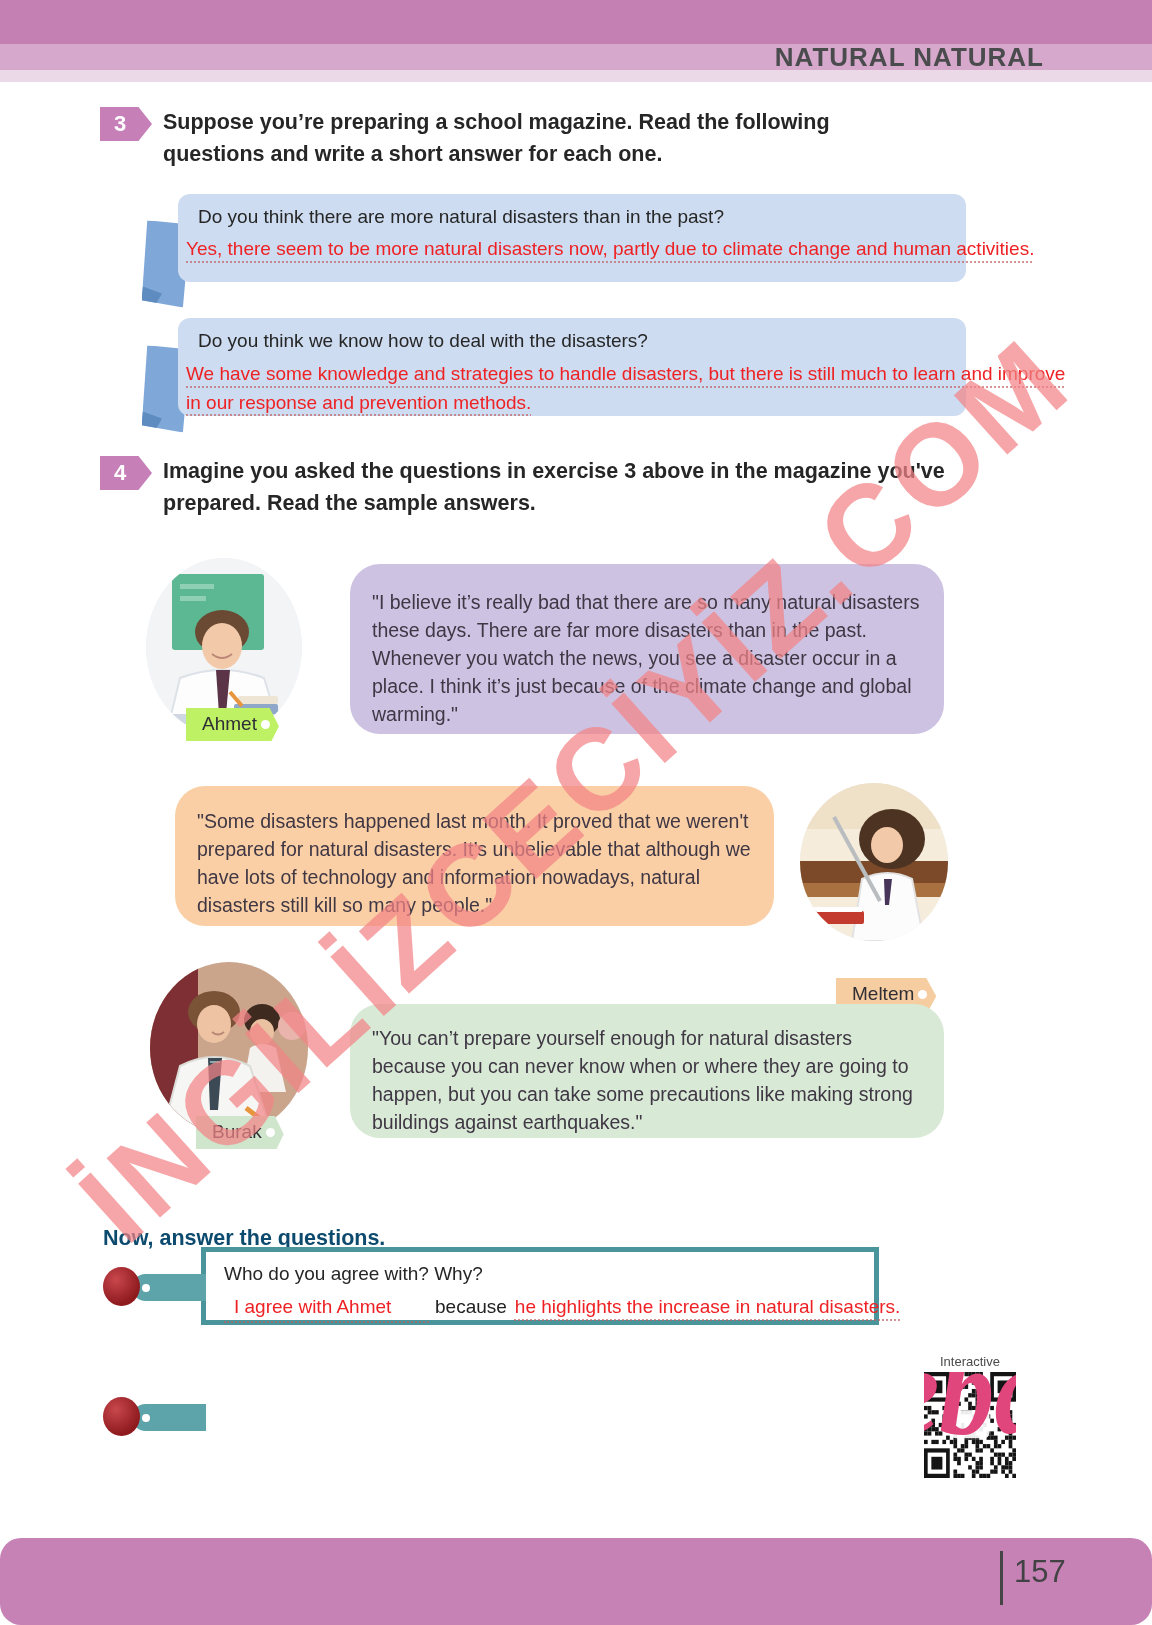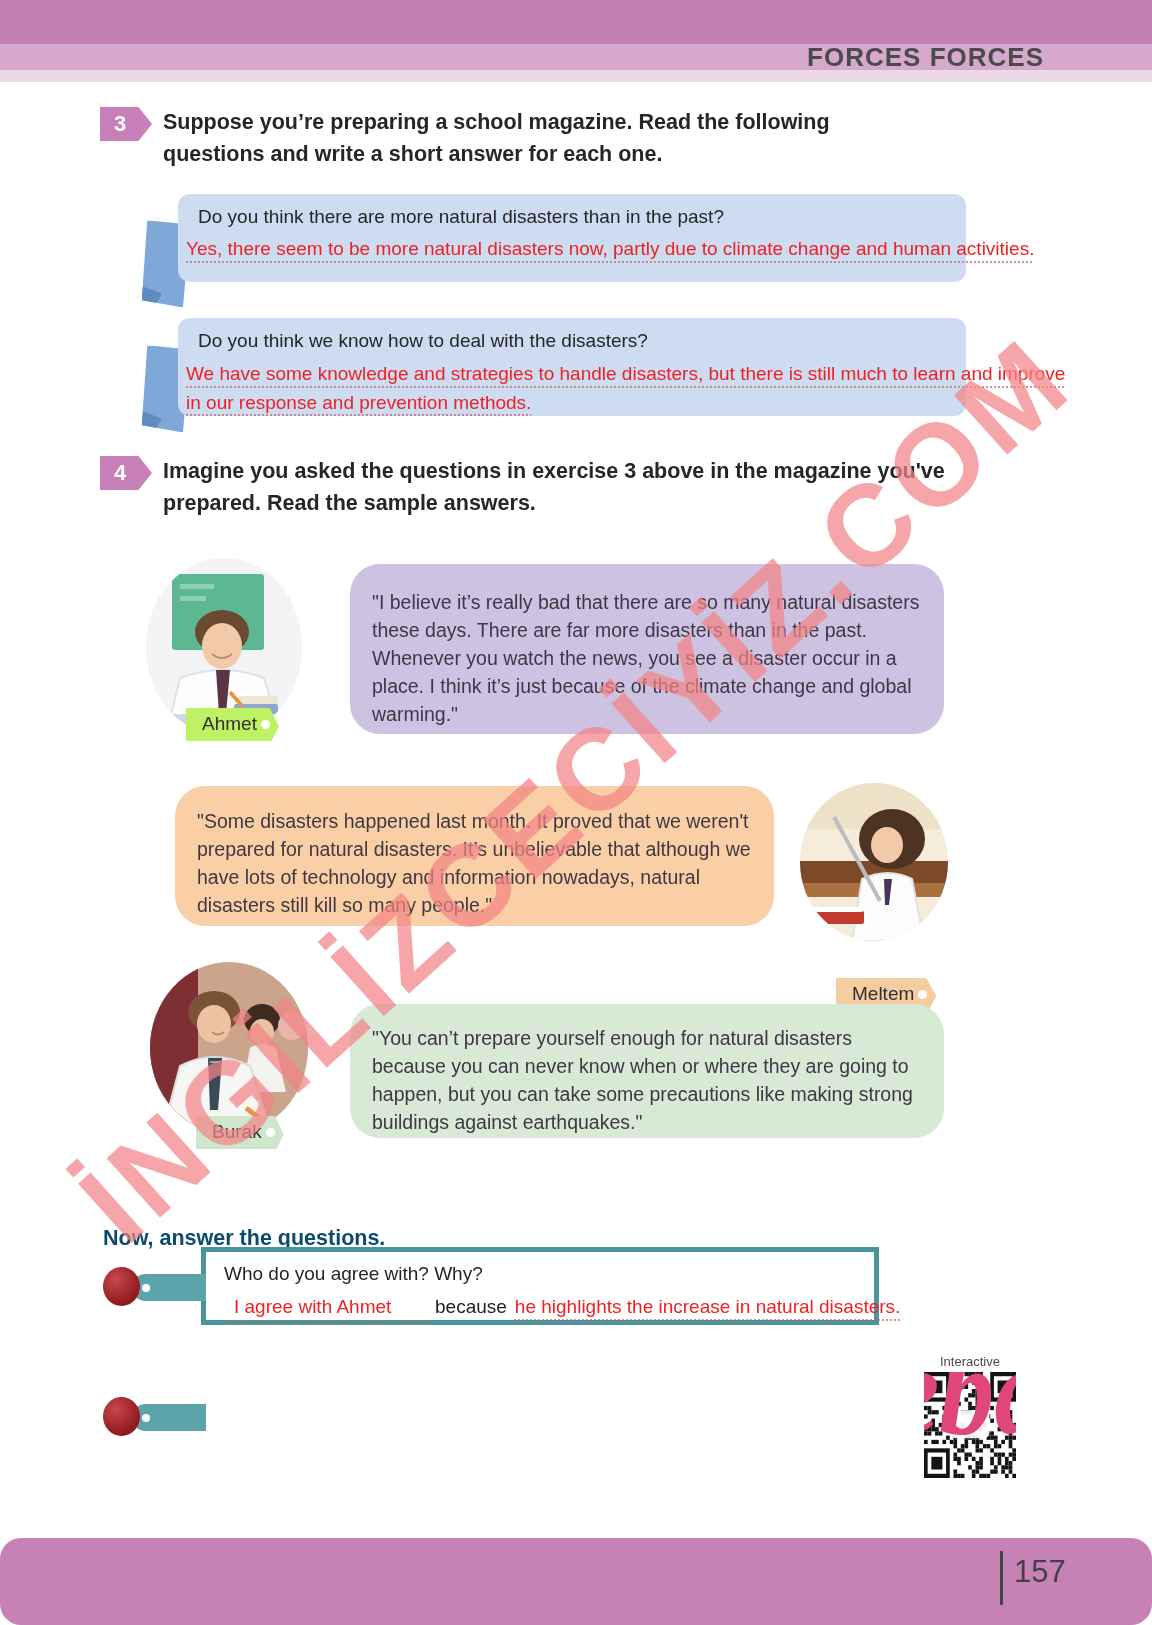--- a/index.html
+++ b/index.html
@@ -76,21 +76,21 @@
                font-size:116px; font-weight:bold; letter-spacing:6px; white-space:nowrap;
                color:rgba(242,132,135,0.72); z-index:40; pointer-events:none; }
 </style>
 </head>
 <body>
 
 <div class="page">
 
   <div class="hdr-band1"></div>
   <div class="hdr-band2">
-    <span class="title">FORCES FORCES</span>
+    <span class="title">NATURAL NATURAL</span>
   </div>
   <div class="hdr-band3"></div>
 
   <div class="badge" style="left:100px; top:107px;">
     <span>3</span>
   </div>
   <div class="ex-head" style="left:163px; top:106px; width:772px;">Suppose you’re preparing a school magazine. Read the following questions and write a short answer for each one.</div>
 
   <div class="ribbon" style="left:143px; top:221px;"></div>
   <div class="qbox" style="left:178px; top:194px; width:788px; height:88px;">

